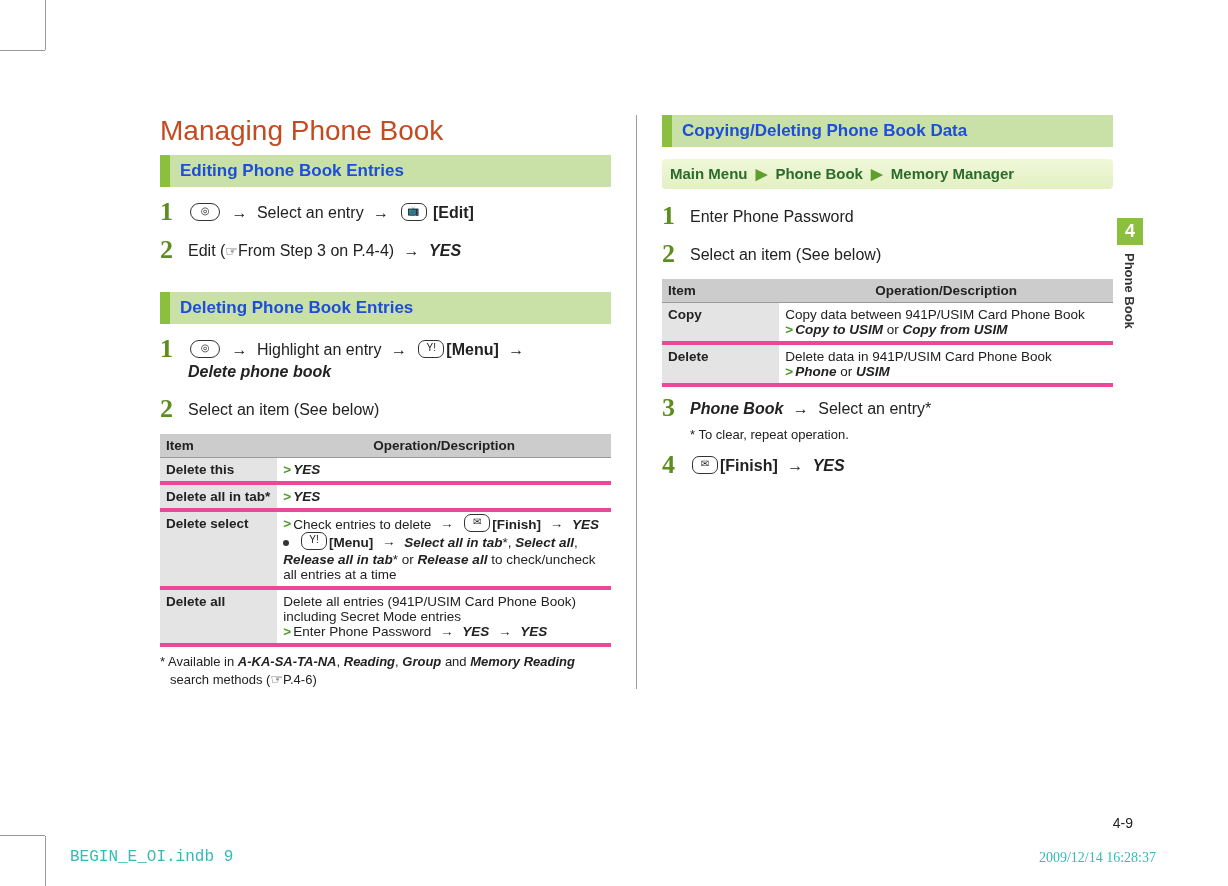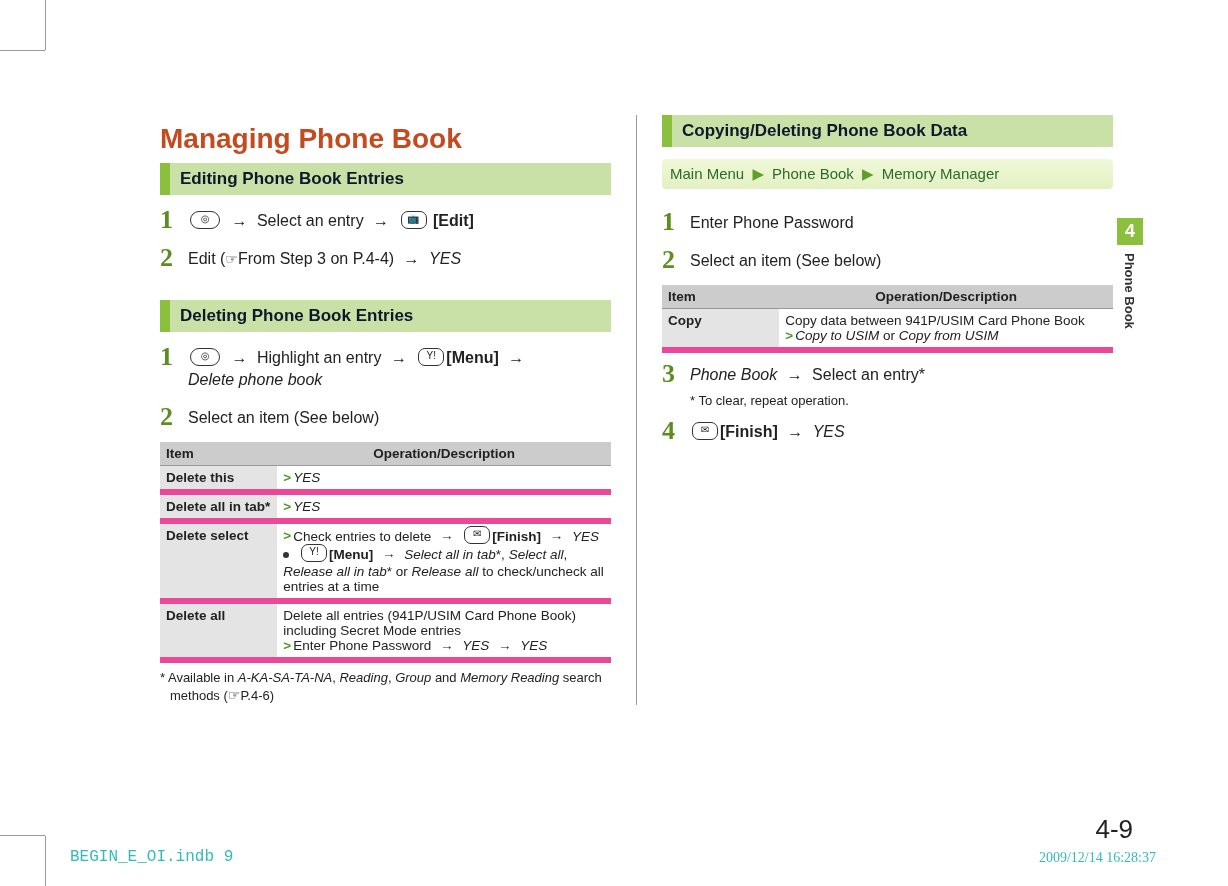--- a/index.html
+++ b/index.html
@@ -24,61 +24,60 @@
     position: relative;
   }
   .col {
     flex: 1;
     padding: 0 20px;
   }
   .col-left { padding-left: 0; padding-right: 25px; }
   .col-right { padding-left: 25px; padding-right: 0; border-left: 1px solid #999; }
   h1.main-title {
     font-size: 28px;
-    font-weight: 700;
+    font-weight: 400;
     color: #c44b1f;
     margin-bottom: 8px;
-    margin-top: 8px;
   }
   .section-heading {
     background: #c9e0a6;
     border-left: 10px solid #8bbf3e;
     padding: 6px 10px;
     font-weight: 700;
     font-size: 17px;
-    color: #0f172a;
+    color: #1d4ed8;
     margin-bottom: 12px;
   }
   .breadcrumb-bar {
     background: linear-gradient(#f0f8d9,#e3f0c2);
     padding: 6px 8px;
     font-size: 15px;
     color: #2c6b2c;
-    font-weight: 400;
-    margin-bottom: 20px;
+    font-weight: 700;
+    margin-bottom: 14px;
     border-radius: 4px;
   }
   .breadcrumb-bar .sep { color: #5e9e2d; padding: 0 4px; }
   .step {
     display: flex;
     align-items: flex-start;
     gap: 10px;
     margin: 8px 0 12px 0;
   }
   .step-num {
     font-size: 26px;
     font-weight: 700;
     color: #5c8e1f;
     font-family: Georgia, serif;
     line-height: 1;
     min-width: 18px;
   }
   .step-body { font-size: 16px; line-height: 1.4; padding-top: 3px; }
   .arrow { padding: 0 5px; }
-  .bold-it { font-weight: 400; font-style: italic; }
+  .bold-it { font-weight: 700; font-style: italic; }
   .bold { font-weight: 700; }
   .icon-key {
     display: inline-block;
     border: 1.3px solid #333;
     border-radius: 7px;
     padding: 0 5px;
     min-width: 26px;
     height: 18px;
     line-height: 14px;
     font-size: 10px;
@@ -99,21 +98,21 @@
   table.data th {
     background: #ccc;
     font-weight: 700;
     padding: 4px 6px;
     text-align: center;
     border-bottom: 1px solid #999;
   }
   table.data th:first-child { width: 26%; text-align: left; }
   table.data td {
     padding: 4px 6px;
-    border-bottom: 6px solid #ec4899;
+    border-bottom: 4px solid #ec4899;
     vertical-align: top;
   }
   table.data td.item-cell { background: #e4e4e4; font-weight: 700; }
   .green-gt { color: #4c9a28; font-weight: 700; padding-right: 2px; }
   .footnote { font-size: 13px; line-height: 1.35; margin-top: 6px; padding-left: 10px; text-indent: -10px;}
   .subnote { font-size: 13px; line-height: 1.3; margin-left: 28px; margin-top: -6px; }
   .side-tab {
     position: absolute;
     right: 85px;
     top: 218px;
@@ -130,22 +129,22 @@
   .tab-label {
     writing-mode: vertical-rl;
     font-weight: 700;
     font-size: 13px;
     padding: 8px 5px;
     color: #333;
   }
   .page-num {
     position: absolute;
     right: 95px;
-    bottom: 41px;
-    font-size: 26px;
+    bottom: 55px;
+    font-size: 14px;
     text-align: center;
   }
   .footer-left {
     position: absolute;
     left: 70px;
     bottom: 20px;
     font-size: 16px;
     color: #33bbb8;
     font-family: "Courier New", monospace;
     margin-top: 16px;
@@ -305,20 +304,27 @@
           <th>Item</th>
           <th>Operation/Description</th>
         </tr>
         <tr>
           <td class="item-cell">Copy</td>
           <td>
             <span>Copy data between 941P/USIM Card Phone Book</span><br>
             <span class="green-gt">&gt;</span><span class="bold-it">Copy to USIM</span><span> or </span><span class="bold-it">Copy from USIM</span>
           </td>
         </tr>
+        <tr>
+          <td class="item-cell">Delete</td>
+          <td>
+            <span>Delete data in 941P/USIM Card Phone Book</span><br>
+            <span class="green-gt">&gt;</span><span class="bold-it">Phone</span><span> or </span><span class="bold-it">USIM</span>
+          </td>
+        </tr>
       </tbody>
         </table>
 
       <div class="step">
         <div class="step-num">3</div>
         <div class="step-body">
           <span class="bold-it">Phone Book</span>
           <span class="arrow">→</span>
           <span>Select an entry*</span>
         </div>

